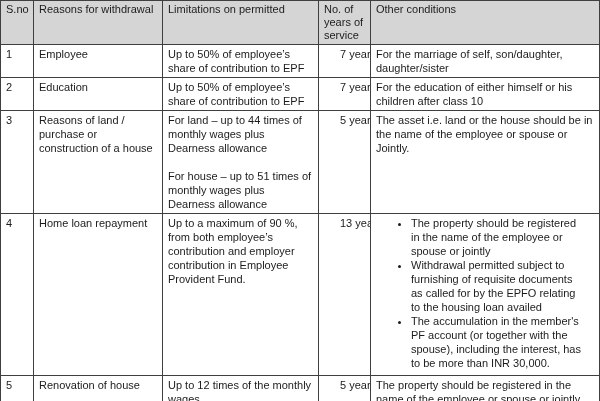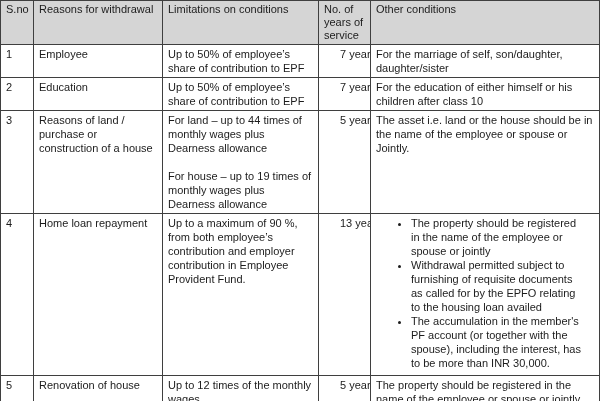--- a/index.html
+++ b/index.html
@@ -64,21 +64,21 @@
       <col style="width:33px">
       <col style="width:129px">
       <col style="width:156px">
       <col style="width:52px">
       <col style="width:229px">
     </colgroup>
     <thead>
       <tr>
         <th>S.no</th>
         <th>Reasons for withdrawal</th>
-        <th>Limitations on conditions</th>
+        <th>Limitations on permitted</th>
         <th>No. of years of service</th>
         <th>Other conditions</th>
       </tr>
     </thead>
     <tbody>
         <tr>
     <td class="c-sno">1</td>
     <td class="c-reason">Employee</td>
     <td class="c-limit">
             <div class="limitation-para">Up to 50% of employee’s share of contribution to EPF</div>
@@ -93,21 +93,21 @@
             <div class="limitation-para">Up to 50% of employee’s share of contribution to EPF</div>
           </td>
     <td class="c-years">7 years</td>
     <td class="c-cond">For the education of either himself or his children after class 10</td>
   </tr>
         <tr>
     <td class="c-sno">3</td>
     <td class="c-reason">Reasons of land / purchase or construction of a house</td>
     <td class="c-limit">
             <div class="limitation-para">For land – up to 44 times of monthly wages plus Dearness allowance</div>
-            <div class="limitation-para">For house – up to 19 times of monthly wages plus Dearness allowance</div>
+            <div class="limitation-para">For house – up to 51 times of monthly wages plus Dearness allowance</div>
           </td>
     <td class="c-years">5 years</td>
     <td class="c-cond">The asset i.e. land or the house should be in the name of the employee or spouse or Jointly.</td>
   </tr>
         <tr>
     <td class="c-sno">4</td>
     <td class="c-reason">Home loan repayment</td>
     <td class="c-limit">
             <div class="limitation-para">Up to a maximum of 90 %, from both employee’s contribution and employer contribution in Employee Provident Fund.</div>
           </td>

